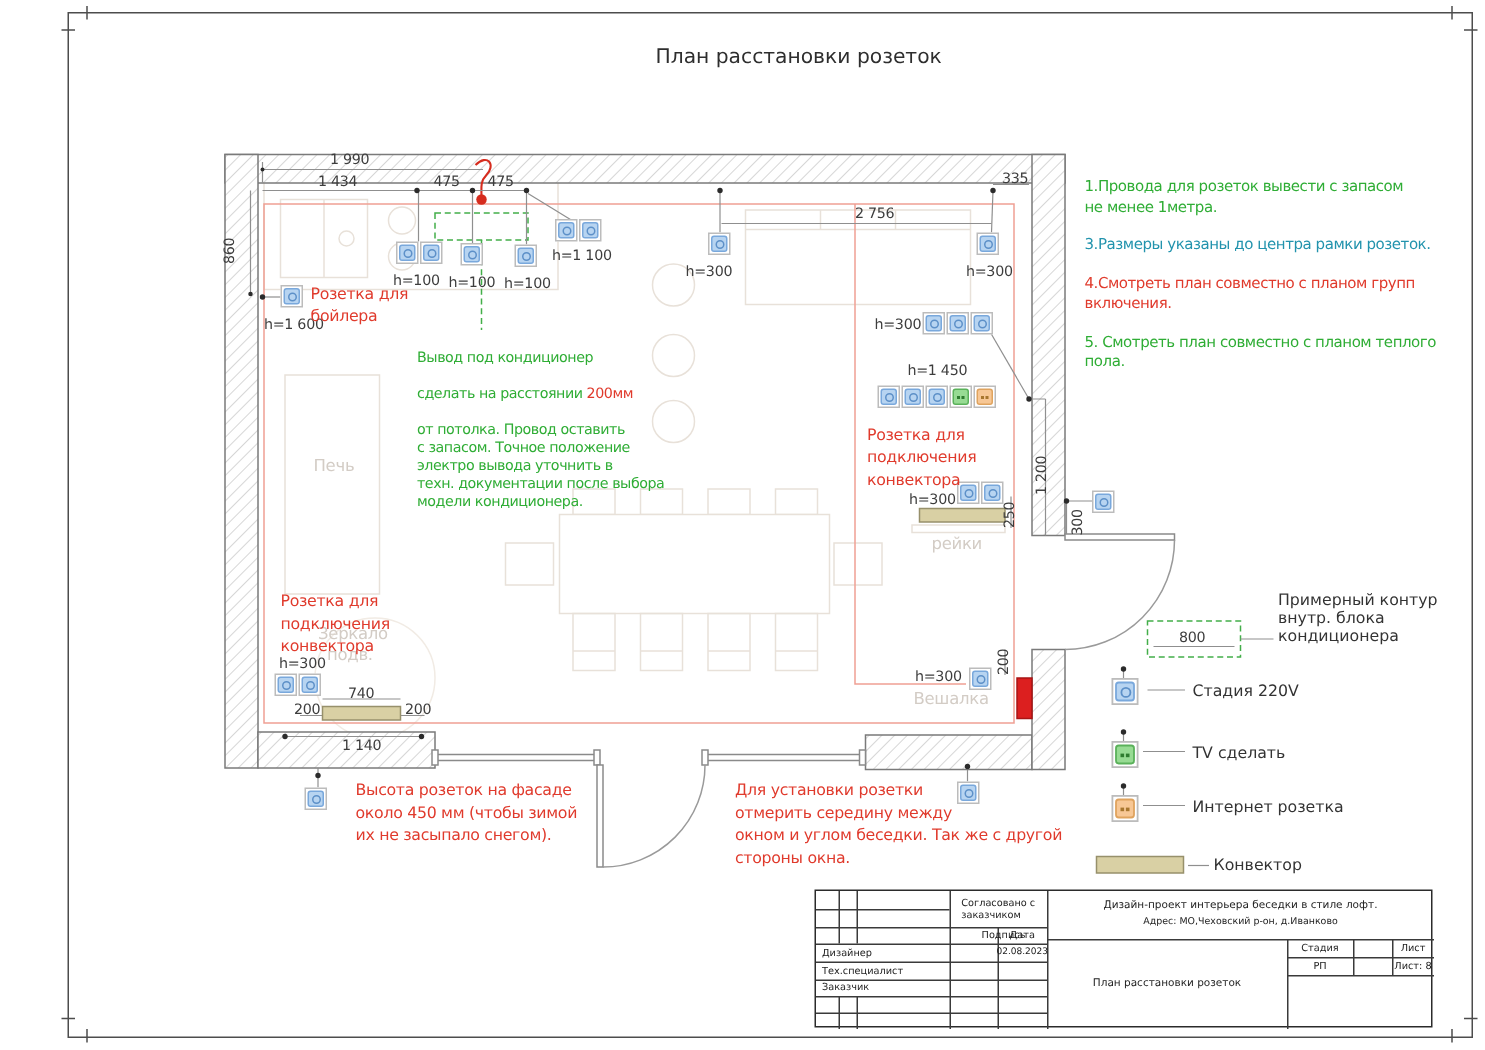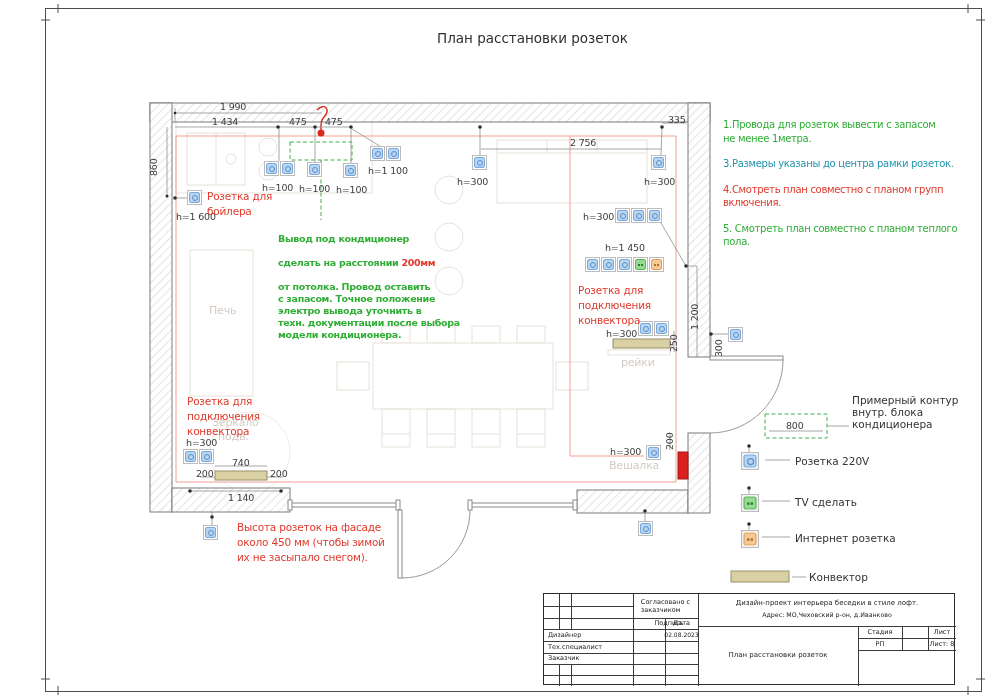--- a/index.html
+++ b/index.html
@@ -225,20 +225,24 @@
 бойлера</div>
       <div class="ann" style="left: 578px; top: 283px;">Розетка для
 подключения
 конвектора</div>
       <div class="ann" style="left: 187px; top: 394px;">Розетка для
 подключения
 конвектора</div>
       <div class="ann" style="left: 237px; top: 520px;">Высота розеток на фасаде
 около 450 мм (чтобы зимой
 их не засыпало снегом).</div>
+      <div class="ann" style="left: 490px; top: 520px;">Для установки розетки
+отмерить середину между
+окном и углом беседки. Так же с другой
+стороны окна.</div>
       <div class="sgrp" style="left: 264px; top: 161px;">
         <div class="sk">
           <div class="ski p"></div>
         </div>
         <div class="sk">
           <div class="ski p"></div>
         </div>
       </div>
       <div class="sgrp" style="left: 307px; top: 162px;">
         <div class="sk">
@@ -347,21 +351,21 @@
           <div class="ski t"></div>
         </div>
       </div>
       <div class="sgrp big" style="left: 741px; top: 530px;">
         <div class="sk">
           <div class="ski i"></div>
         </div>
       </div>
     </div>
 
-  <div class="ann green" style="left:278px;top:221px;font-weight:bold;">
+  <div class="ann green" style="left:278px;top:221px;">
     <span>Вывод под кондиционер</span><br>
     <span>сделать на расстоянии </span><span class="hl">200мм</span><br>
     <span style="white-space:pre-line;">от потолка. Провод оставить
 с запасом. Точное положение
 электро вывода уточнить в
 техн. документации после выбора
 модели кондиционера.</span>
   </div>
 
   <div id="notes-column">
@@ -370,21 +374,21 @@
       <div class="note teal">3.Размеры указаны до центра рамки розеток.</div>
       <div class="note red">4.Смотреть план совместно с планом групп
 включения.</div>
       <div class="note green">5. Смотреть план совместно с планом теплого пола.</div>
     </div>
 
   <div class="legend-label" style="left:852px;top:394px;">Примерный контур
 внутр. блока
 кондиционера</div>
   <span class="lab" style="left:786px;top:420px;">800</span>
-  <div class="legend-label" style="left:795px;top:455px;">Розетка 220V</div>
+  <div class="legend-label" style="left:795px;top:455px;">Стадия 220V</div>
   <div class="legend-label" style="left:795px;top:496px;">TV сделать</div>
   <div class="legend-label" style="left:795px;top:532px;">Интернет розетка</div>
   <div class="legend-label" style="left:809px;top:571px;">Конвектор</div>
 
   <div id="titleblock">
     <div class="tb-v" style="left:15px;top:0;height:35px;"></div>
     <div class="tb-v" style="left:15px;top:70px;height:22px;"></div>
     <div class="tb-v" style="left:27px;top:0;height:35px;"></div>
     <div class="tb-v" style="left:27px;top:70px;height:22px;"></div>
     <div class="tb-v" style="left:89px;top:0;height:92px;"></div>

